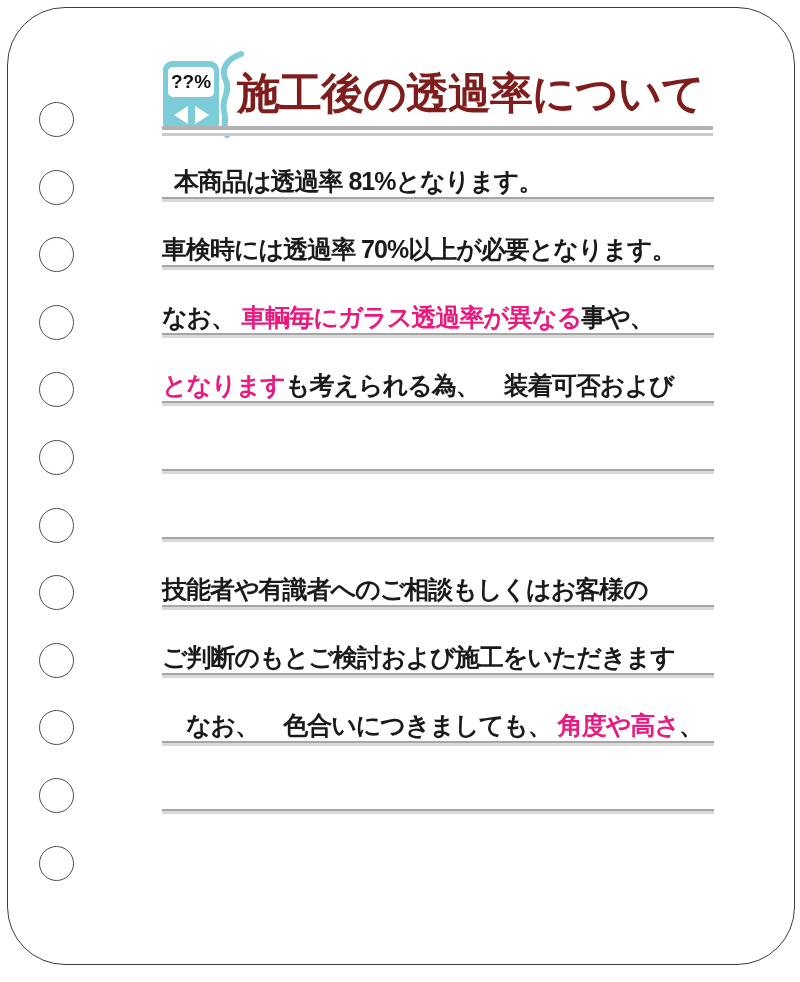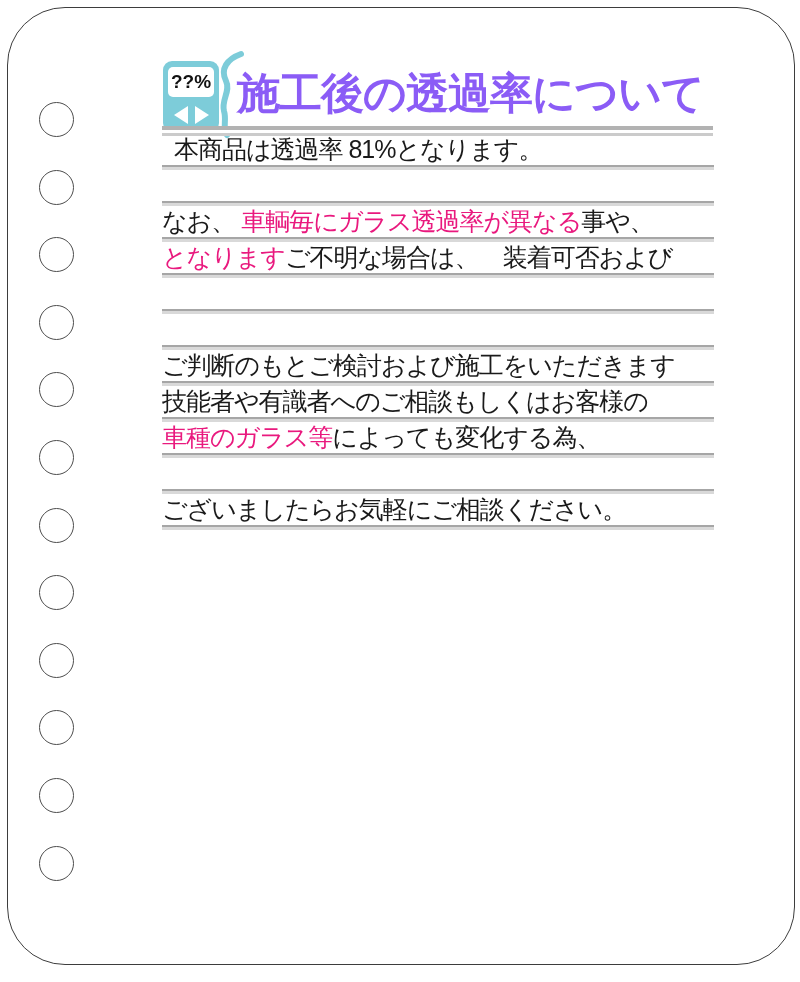--- a/index.html
+++ b/index.html
@@ -36,29 +36,29 @@
   .meter-arrows{
     display:flex;justify-content:center;align-items:center;gap:7px;margin-top:9px;
   }
   .arr-left{width:0;height:0;border-top:9px solid transparent;border-bottom:9px solid transparent;border-right:14px solid #fff;}
   .arr-right{width:0;height:0;border-top:9px solid transparent;border-bottom:9px solid transparent;border-left:14px solid #fff;}
   .squiggle{position:absolute;left:215px;top:50px;}
   .squiggle path{stroke:var(--teal,#7dccd9);}
   
   .title{
     position:absolute;left:237px;top:68px;white-space:nowrap;
-    font-size:43px;font-weight:bold;color:#8b5cf6;letter-spacing:-1px;line-height:1.2;
+    font-size:43px;font-weight:bold;color:#7f1d1d;letter-spacing:-1px;line-height:1.2;
   }
   .title-rule{position:absolute;left:162px;top:126px;width:551px;}
   .title-rule .t1{height:4px;background:#b2b2b2;}
   .title-rule .t2{height:3px;background:#fff;}
   .title-rule .t3{height:3px;background:#cbcbcb;}
   
   .rows{position:absolute;left:162px;top:134px;width:552px;}
-  .row{position:relative;height:36px;}
+  .row{position:relative;height:68px;font-weight:bold;}
   .row-text{
     position:absolute;left:0;bottom:8px;white-space:pre;line-height:1;
     font-size:25px;letter-spacing:-1px;color:var(--text);
   }
   .row-text .pink{color:var(--pink);}
   .rule{
     position:absolute;left:0;bottom:0;width:552px;height:5px;
     background:linear-gradient(var(--rule_dark) 0 40%, var(--rule_light) 40% 100%);
   }
 </style>
@@ -102,48 +102,45 @@
   <div class="t2"></div>
   <div class="t3"></div>
 </div>
 
 <div class="rows">
     <div class="row">
       <div class="row-text"><span>  本商品は透過率 81%となります。</span></div>
       <div class="rule"></div>
     </div>
     <div class="row">
+      <div class="row-text"><span>車検時には透過率 70%以上が必要となります。</span></div>
       <div class="rule"></div>
     </div>
     <div class="row">
       <div class="row-text"><span>なお、 </span><span class="pink">車輌毎にガラス透過率が異なる</span><span>事や、</span></div>
       <div class="rule"></div>
     </div>
     <div class="row">
-      <div class="row-text"><span class="pink">となります</span><span>ご不明な場合は、　装着可否および</span></div>
+      <div class="row-text"><span class="pink">となります</span><span>も考えられる為、　装着可否および</span></div>
       <div class="rule"></div>
     </div>
     <div class="row">
       <div class="rule"></div>
     </div>
     <div class="row">
       <div class="rule"></div>
     </div>
     <div class="row">
+      <div class="row-text"><span>技能者や有識者へのご相談もしくはお客様の</span></div>
+      <div class="rule"></div>
+    </div>
+    <div class="row">
       <div class="row-text"><span>ご判断のもとご検討および施工をいただきます</span></div>
       <div class="rule"></div>
     </div>
     <div class="row">
-      <div class="row-text"><span>技能者や有識者へのご相談もしくはお客様の</span></div>
-      <div class="rule"></div>
-    </div>
-    <div class="row">
-      <div class="row-text"><span class="pink">車種のガラス等</span><span>によっても変化する為、</span></div>
+      <div class="row-text"><span>　なお、　色合いにつきましても、 </span><span class="pink">角度や高さ</span><span>、</span></div>
       <div class="rule"></div>
     </div>
     <div class="row">
       <div class="rule"></div>
     </div>
-    <div class="row">
-      <div class="row-text"><span>ございましたらお気軽にご相談ください。</span></div>
-      <div class="rule"></div>
-    </div>
   </div>
 
 </body></html>

